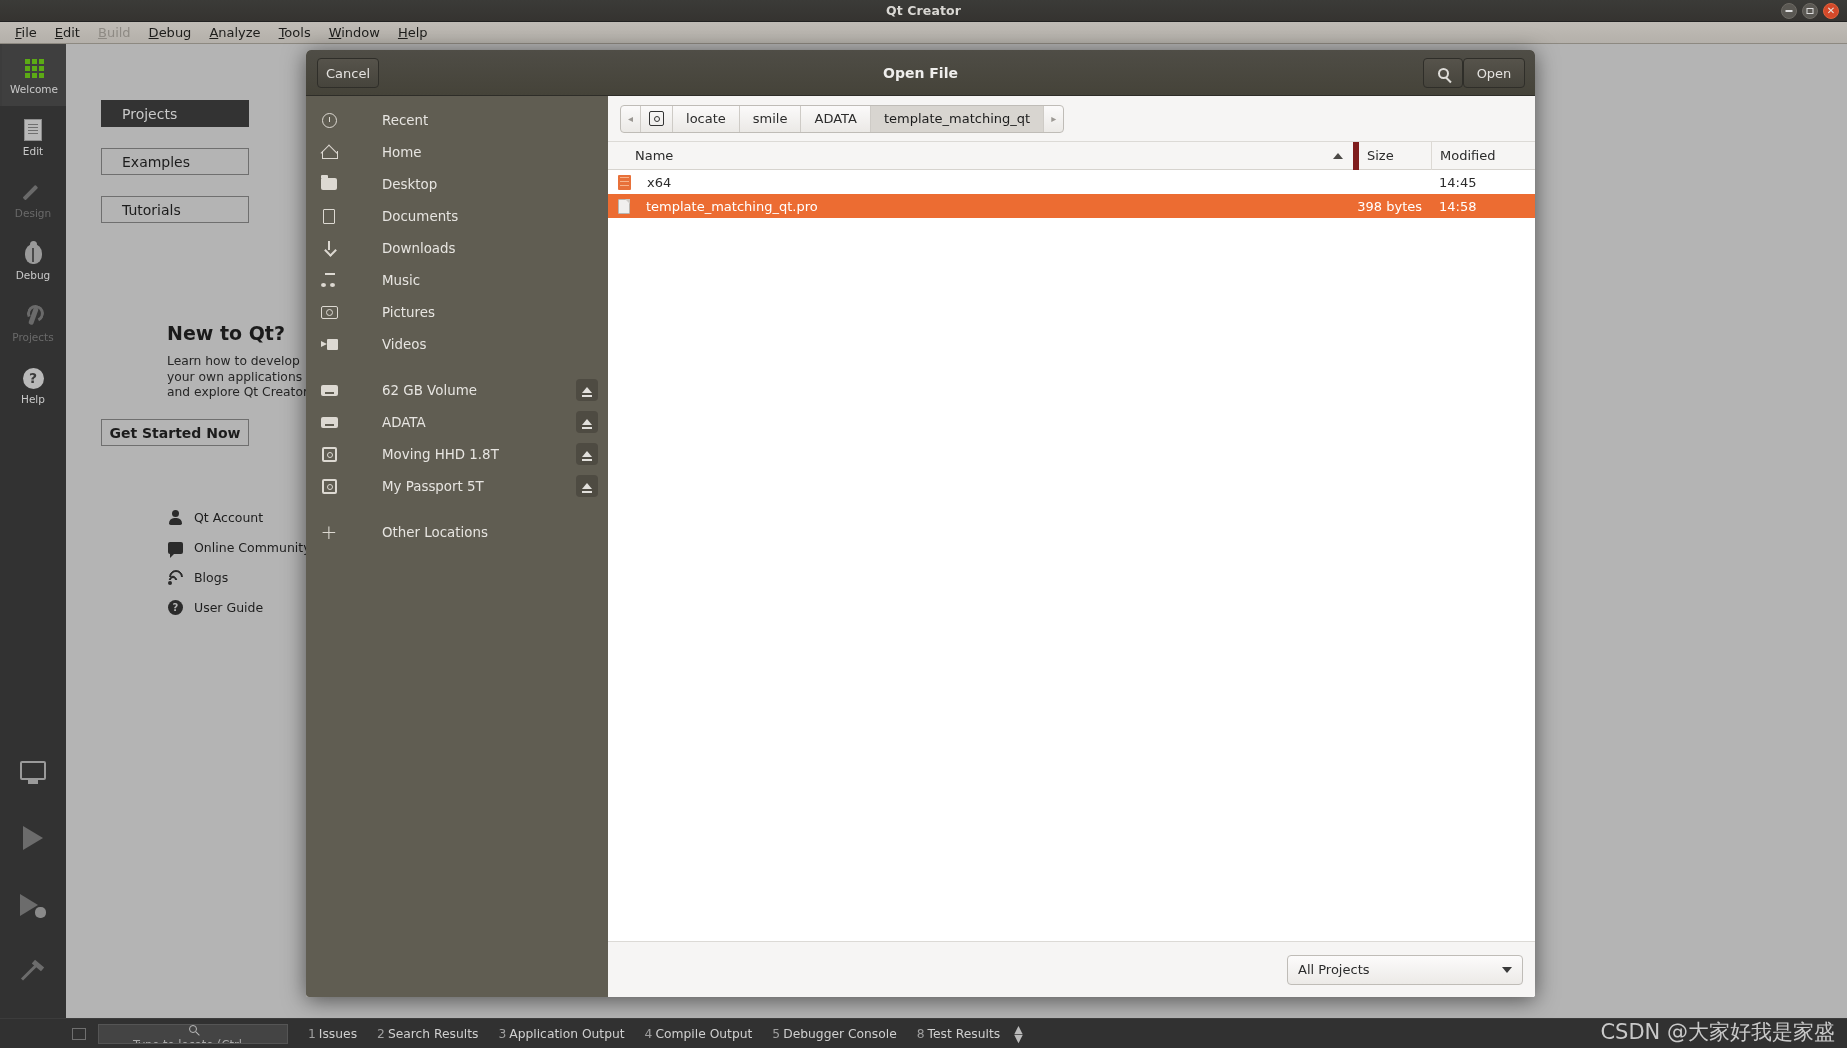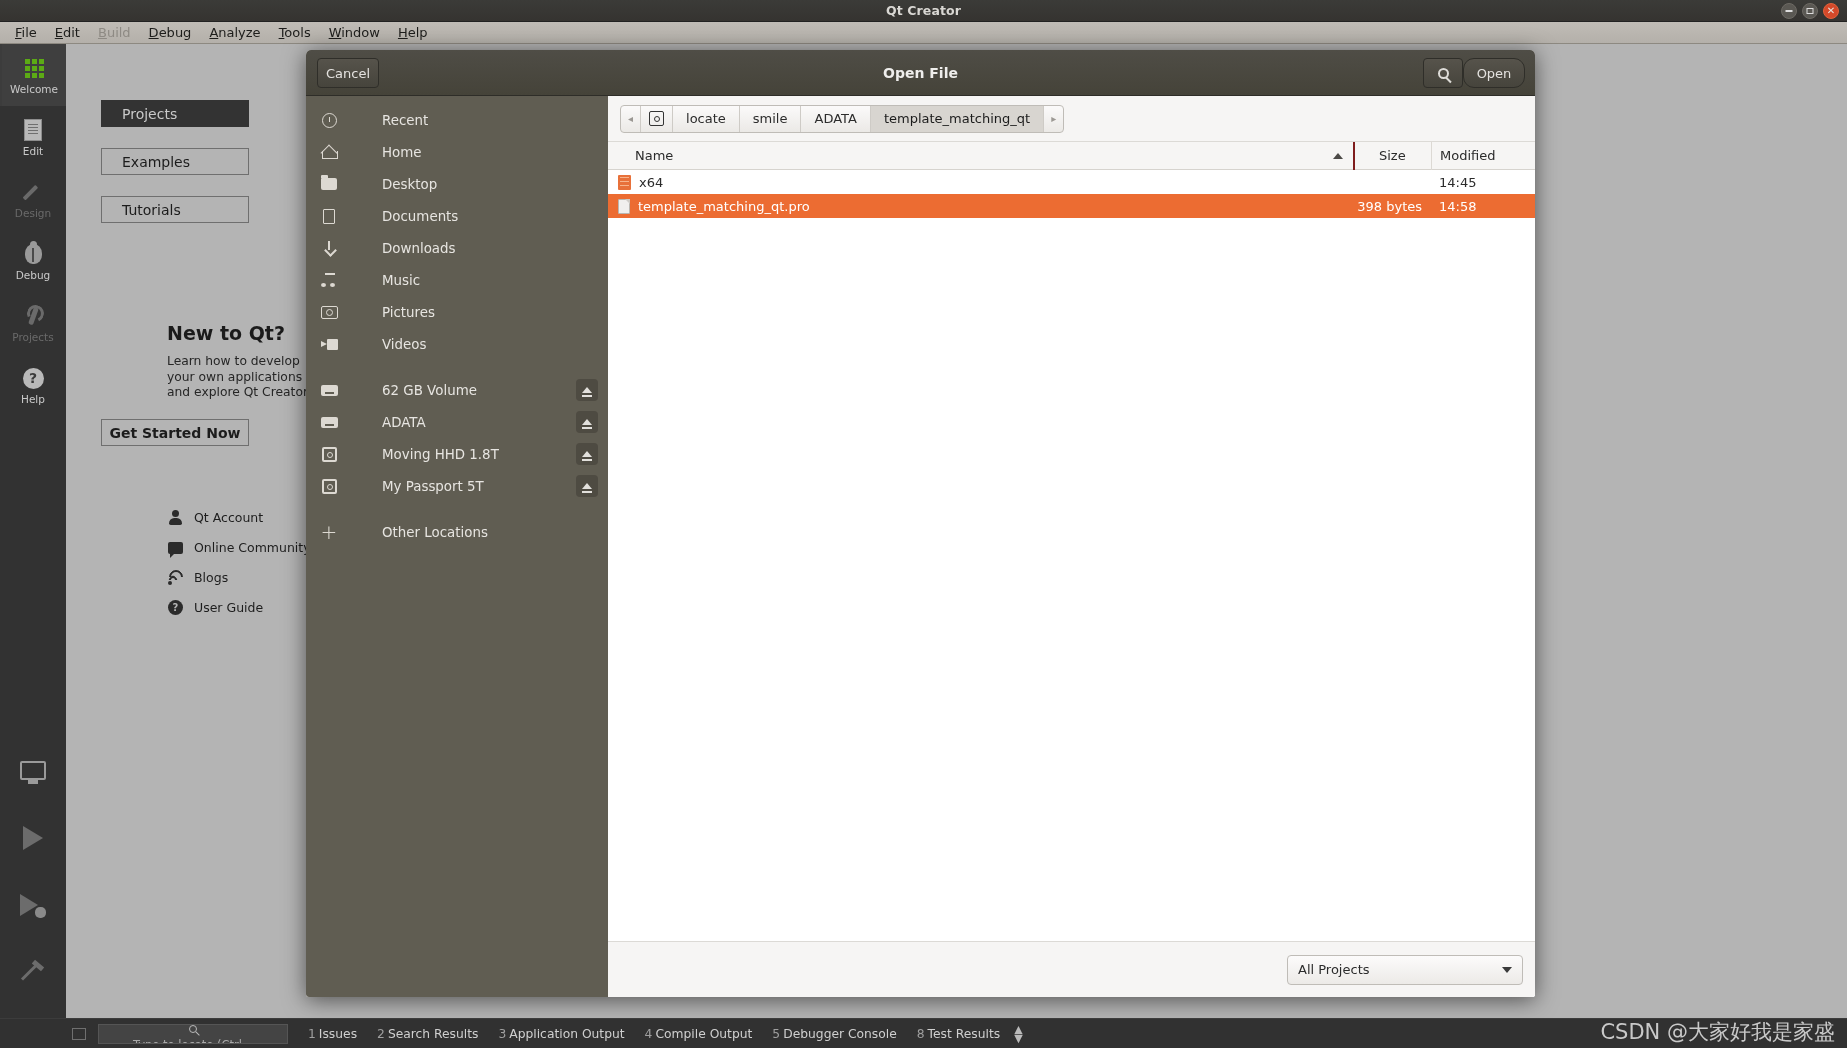--- a/index.html
+++ b/index.html
@@ -219,21 +219,21 @@
   }
   .hbtn {
     position: absolute; top: 8px; height: 30px;
     background: linear-gradient(to bottom,#56534b 0%, #46443c 100%);
     border: 1px solid #2f2e29; border-radius: 4px;
     color: #e4e2df; font-size: 13px;
     display: flex; align-items: center; justify-content: center; padding: 0 12px;
   }
   .hbtn.cancel { left: 11px; width: 62px; }
   .hbtn.search { right: 72px; width: 40px; padding: 0; }
-  .hbtn.open { right: 10px; width: 62px; border-radius: 11px; }
+  .hbtn.open { right: 10px; width: 62px; }
   .mag {
     width: 11px; height: 11px; border: 2px solid #dedcd8; border-radius: 50%;
     position: relative;
   }
   .mag::after {
     content: ""; position: absolute; right: -5px; bottom: -4px; width: 7px; height: 2px;
     background: #dedcd8; transform: rotate(45deg);
   }
 
   .dlg-body { position: relative; height: 901px; background: #ffffff; display: flex; }
@@ -364,29 +364,29 @@
   .columns {
     height: 28px; background: #f6f5f4; border-bottom: 1px solid #d6d3ce;
     display: flex; align-items: center; font-size: 13px; color: #2b2b2b;
   }
   .col-name { flex: 1; padding-left: 27px; display: flex; align-items: center; }
   .col-name .sortarrow {
     margin-left: auto; margin-right: 10px;
     width: 0; height: 0; border-left: 5px solid transparent; border-right: 5px solid transparent;
     border-bottom: 6px solid #4c4a47;
   }
-  .col-size { width: 78px; padding-left: 24px; border-left: 2px solid #7f1d1d; height: 28px; line-height: 28px; }
+  .col-size { width: 78px; padding-left: 8px; border-left: 6px solid #7f1d1d; height: 28px; line-height: 28px; }
   .col-mod { width: 104px; padding-left: 8px; border-left: 1px solid #dcd9d4; height: 28px; line-height: 28px; }
 
   .rows { flex: 1; background: #ffffff; }
   .frow {
     height: 24px; display: flex; align-items: center; font-size: 13px; color: #2b2b2b;
   }
   .frow.selected { background: #ec6c32; color: #ffffff; }
-  .frow .fname { flex: 1; display: flex; align-items: center; gap: 8px; padding-left: 10px; }
+  .frow .fname { flex: 1; display: flex; align-items: center; gap: 16px; padding-left: 10px; }
   .frow .fsize { width: 78px; text-align: right; padding-right: 9px; }
   .frow .fmod { width: 104px; padding-left: 8px; }
   .folder-row-ico {
     width: 13px; height: 15px; background: #e8713a; border-radius: 1px; position: relative;
   }
   .folder-row-ico::after {
     content: ""; position: absolute; left: 2px; top: 2px; right: 2px; bottom: 3px;
     background: repeating-linear-gradient(to bottom,#f7b48c 0 1px, transparent 1px 4px);
   }
   .file-row-ico {

